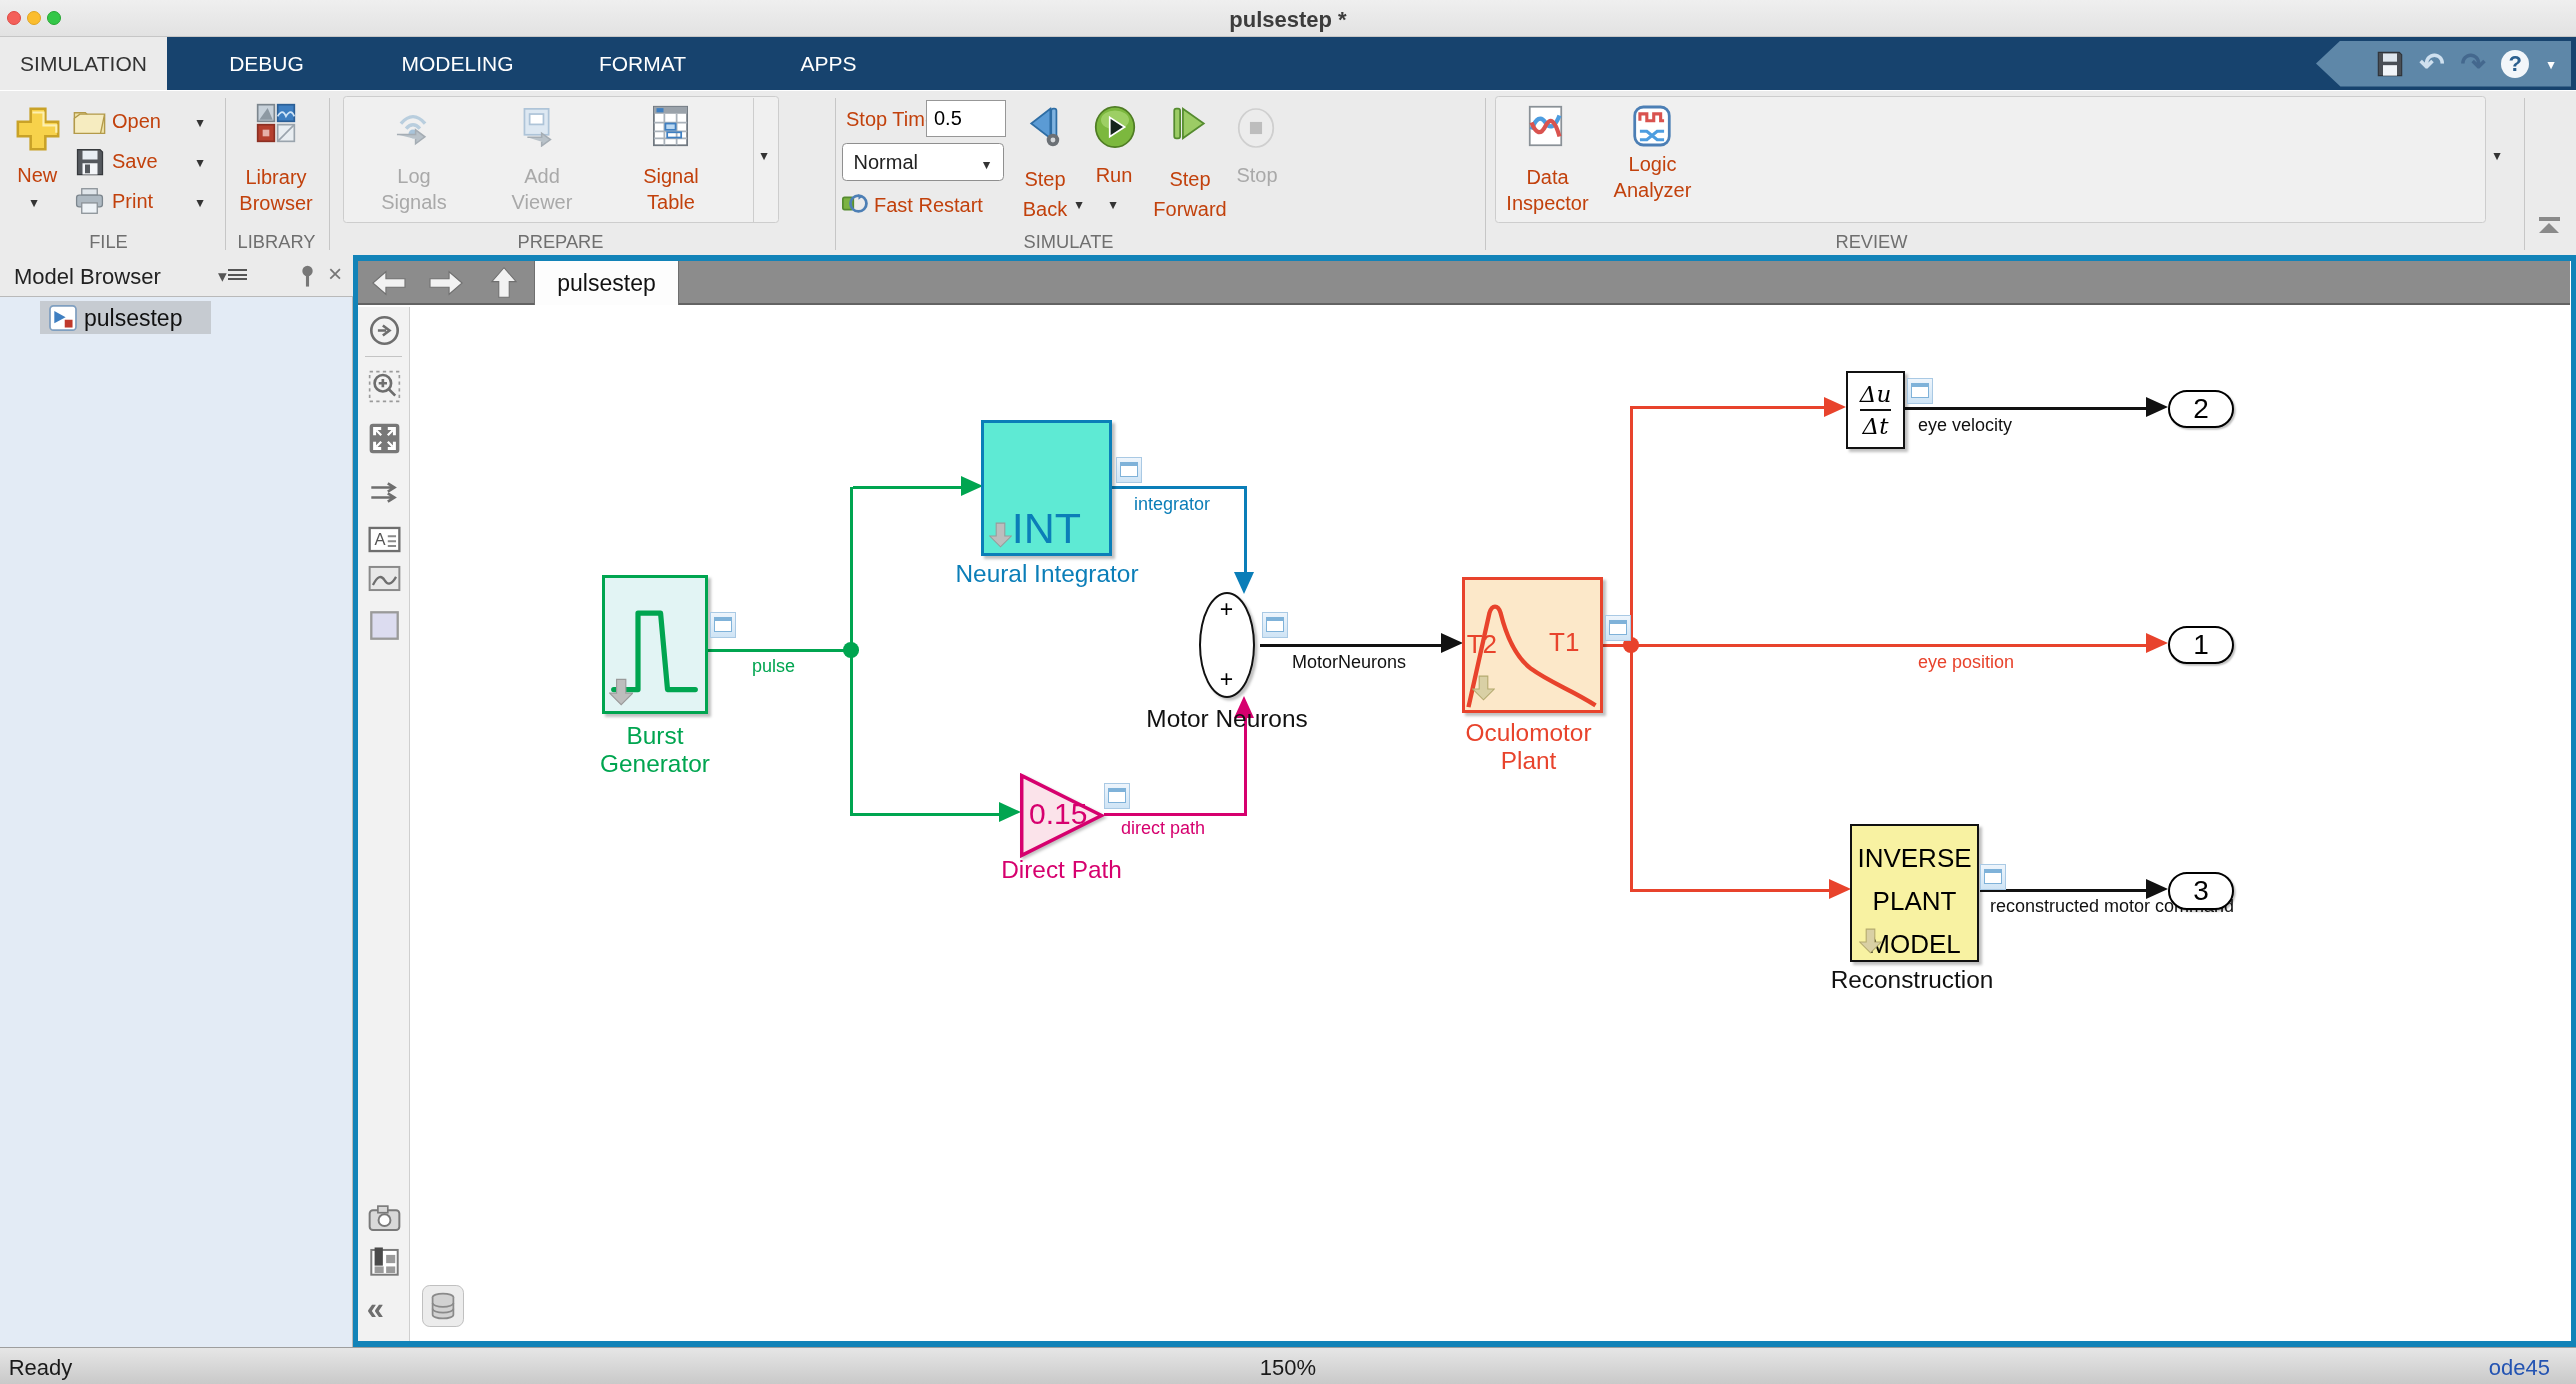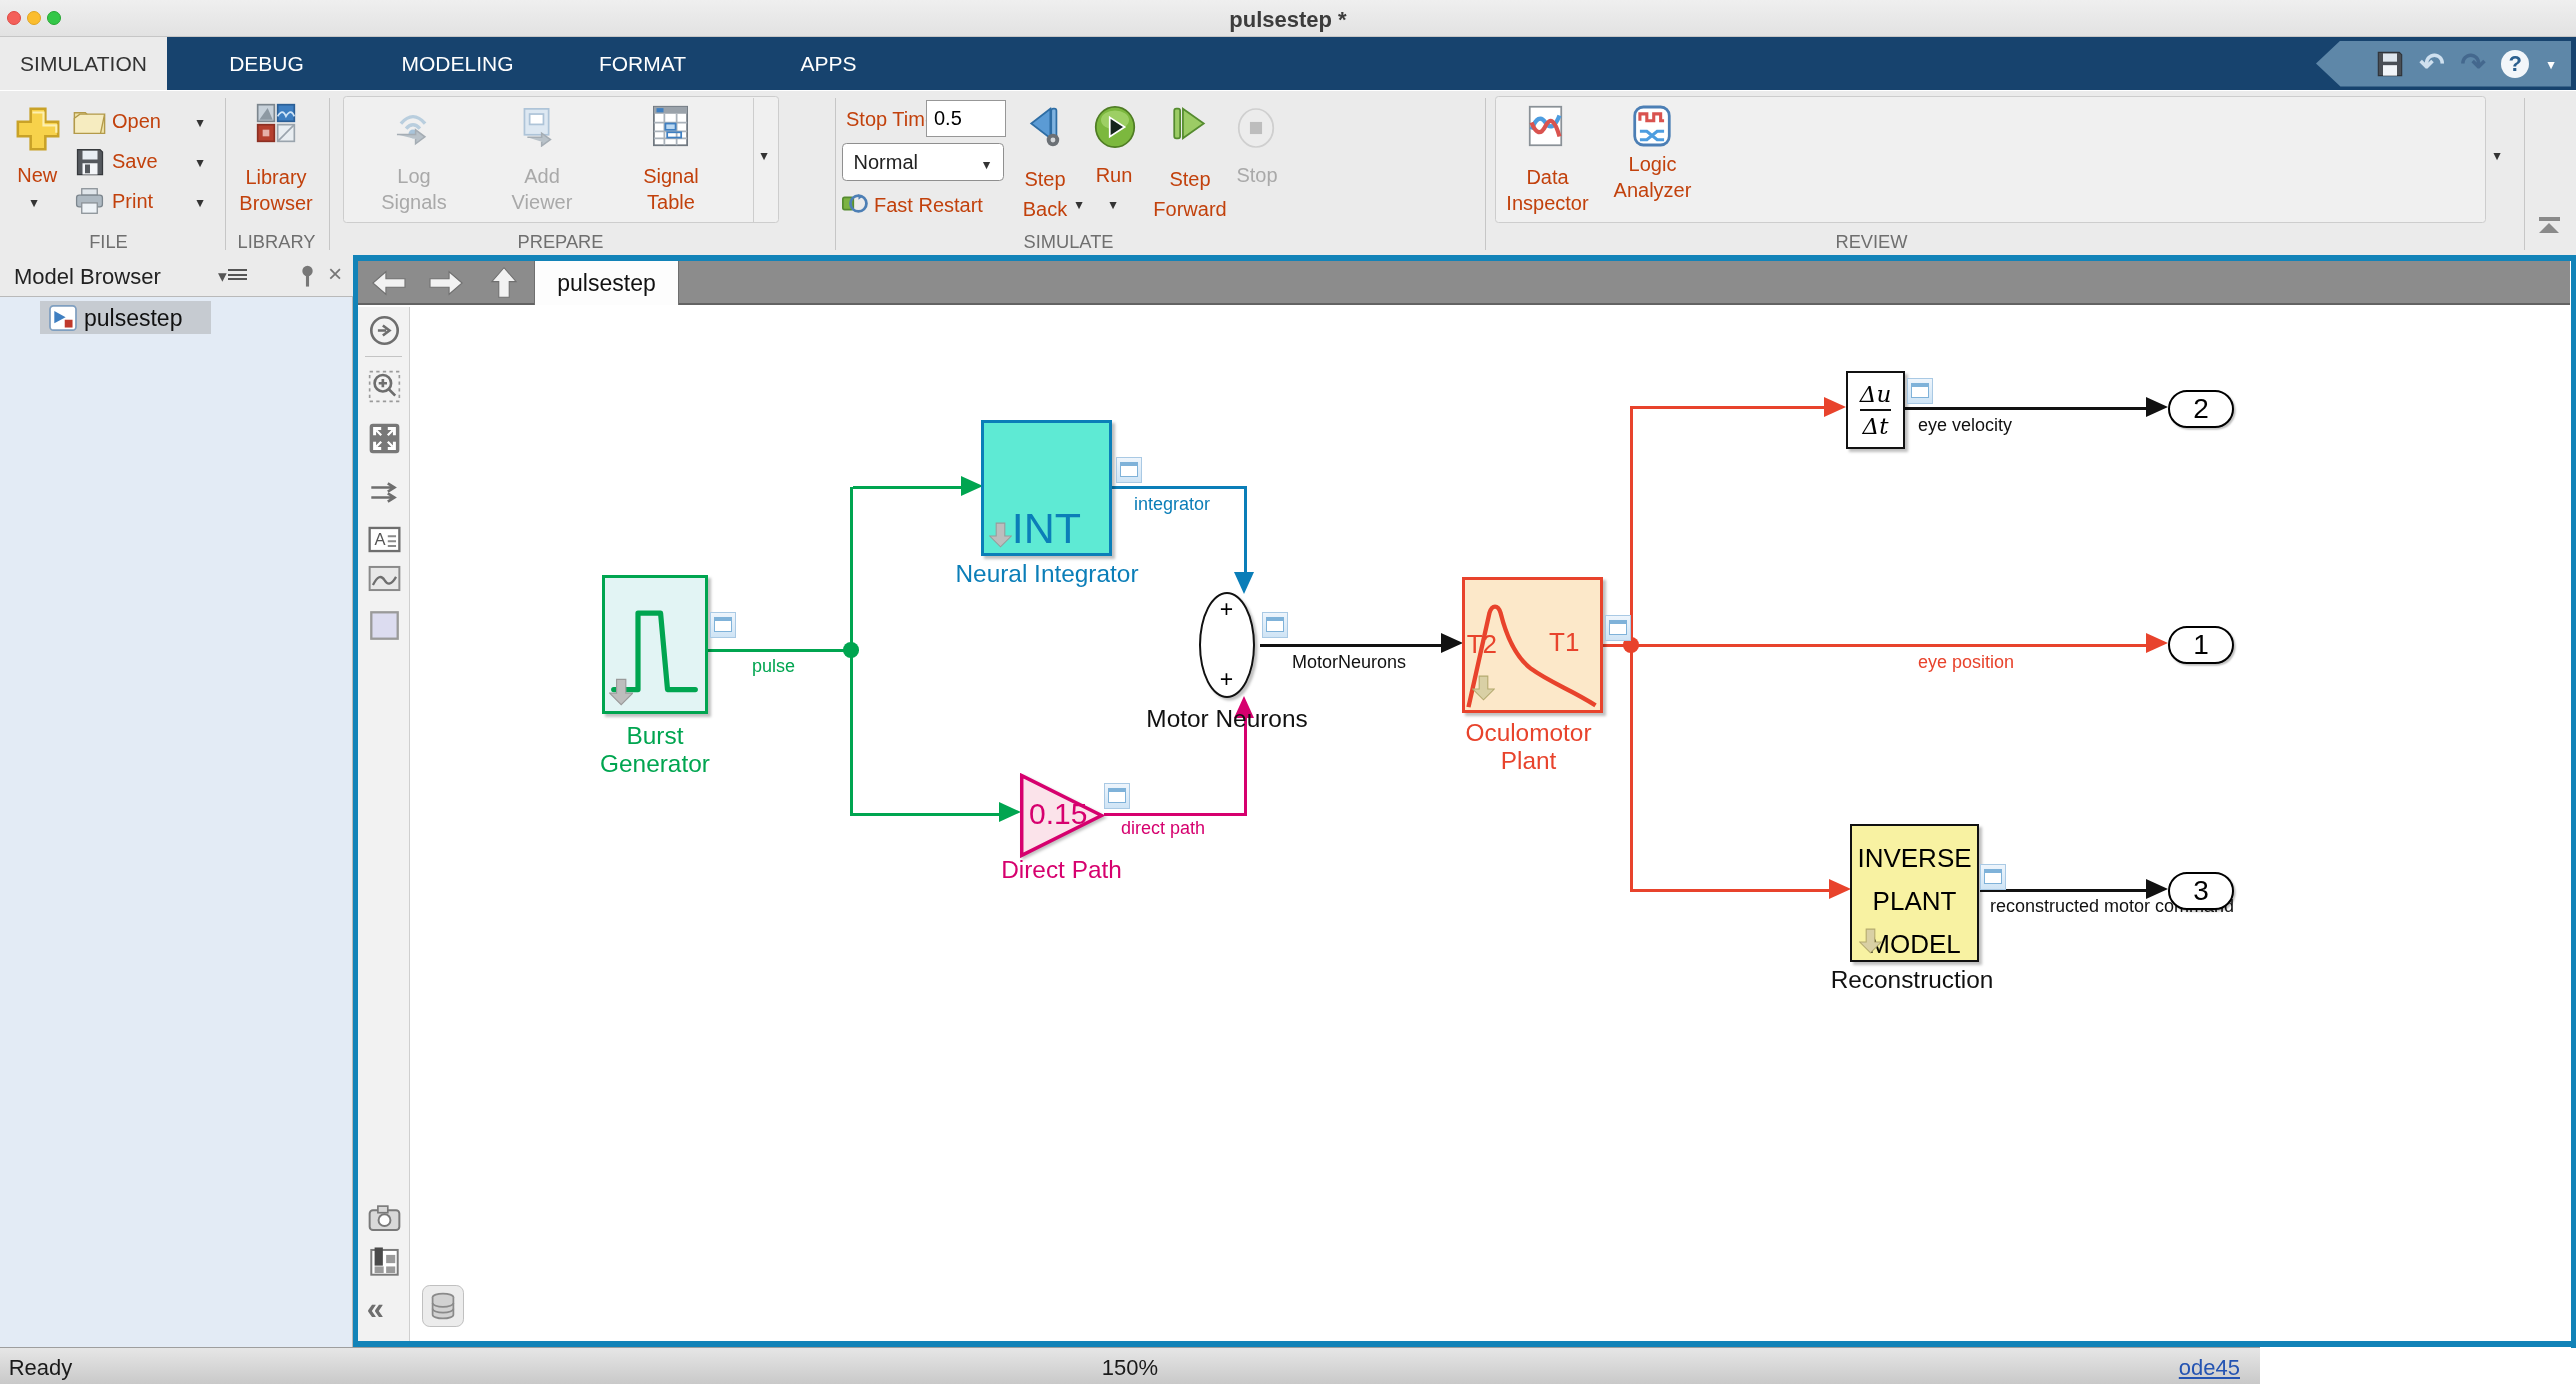--- a/index.html
+++ b/index.html
@@ -55,21 +55,21 @@
   .ar-d{border-left:10.5px solid transparent;border-right:10.5px solid transparent;border-top:22px solid #000;}
   .ar-u{border-left:10.5px solid transparent;border-right:10.5px solid transparent;border-bottom:22px solid #000;}
   .dot{width:15.7px;height:15.7px;border-radius:50%;position:absolute;}
   .badge{width:26px;height:26px;background:linear-gradient(#eef5fc,#cfe4f5);border:0.9px solid #a9c9e4;position:absolute;}
   .badge .win{margin:3.5px auto 0;width:17.4px;height:15px;background:#fff;border:1.7px solid #7fb2d9;border-top-width:4.4px;}
   .siglbl{position:absolute;font-size:18px;}
   .blklbl{position:absolute;font-size:24.4px;color:#111;text-align:center;white-space:pre-line;line-height:28px;}
   .port{position:absolute;width:66px;height:38px;border:2.6px solid #000;border-radius:19px;background:#fff;font-size:28px;box-shadow:1.7px 1.7px 1.7px rgba(0,0,0,.25);}
   .linkarrow{position:absolute;}
   
-  #statusbar{left:0;top:1347px;width:2260px;height:37px;background:linear-gradient(#e6e6e6,#c9c9c9);border-top:0.9px solid #9e9e9e;font-size:22px;color:#1a1a1a;}
+  #statusbar{left:0;top:1347px;width:2576px;height:37px;background:linear-gradient(#e6e6e6,#c9c9c9);border-top:0.9px solid #9e9e9e;font-size:22px;color:#1a1a1a;}
 </style>
 </head>
 <body>
 
 <div class="abs" id="titlebar">
   <div class="abs light" style="left:7px;background:#F4605A;border:0.9px solid #de4a43;"></div>
   <div class="abs light" style="left:27px;background:#FBBD2E;border:0.9px solid #e0a522;"></div>
   <div class="abs light" style="left:47px;background:#34C748;border:0.9px solid #27a533;"></div>
   <div class="abs" id="title">pulsestep *</div>
 </div>
@@ -450,15 +450,15 @@
 <div class="blklbl" style="left:1796px;top:966px;width:232px;">Reconstruction</div>
 <div class="siglbl" style="left:1990px;top:896px;color:#111;">reconstructed motor command</div>
 
 <div class="port ctr" style="left:2168px;top:390px;">2</div>
 <div class="port ctr" style="left:2168px;top:626px;">1</div>
 <div class="port ctr" style="left:2168px;top:872px;">3</div>
 
 <div class="abs" id="statusbar">
   <div class="abs" style="left:8.7px;top:7px;">Ready</div>
   <div class="abs" style="left:0;top:7px;width:100%;text-align:center;">150%</div>
-  <div class="abs" style="right:20px;top:7px;color:#2353B2;text-decoration:underline;">ode45</div>
+  <div class="abs" style="right:26px;top:7px;color:#2353B2;">ode45</div>
 </div>
 
 
 </body></html>

